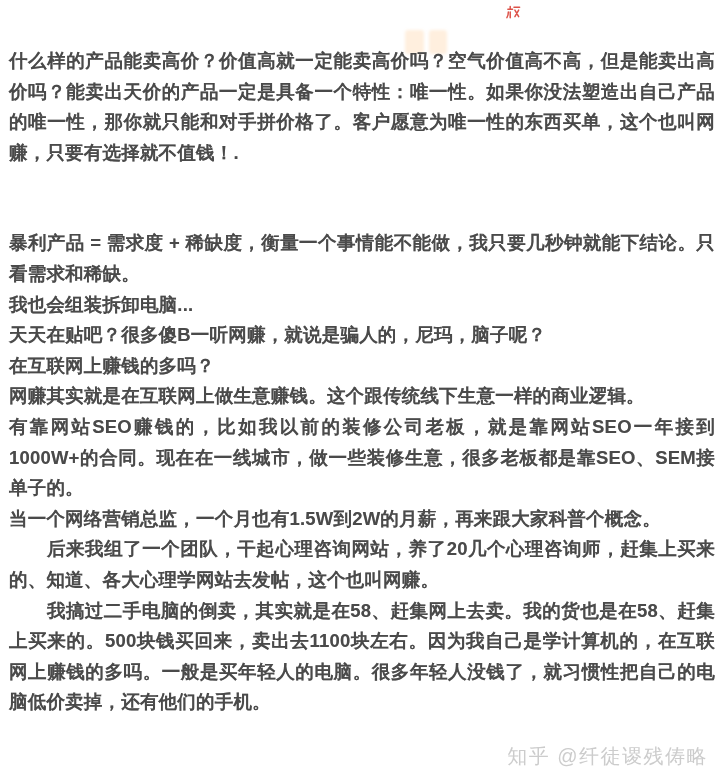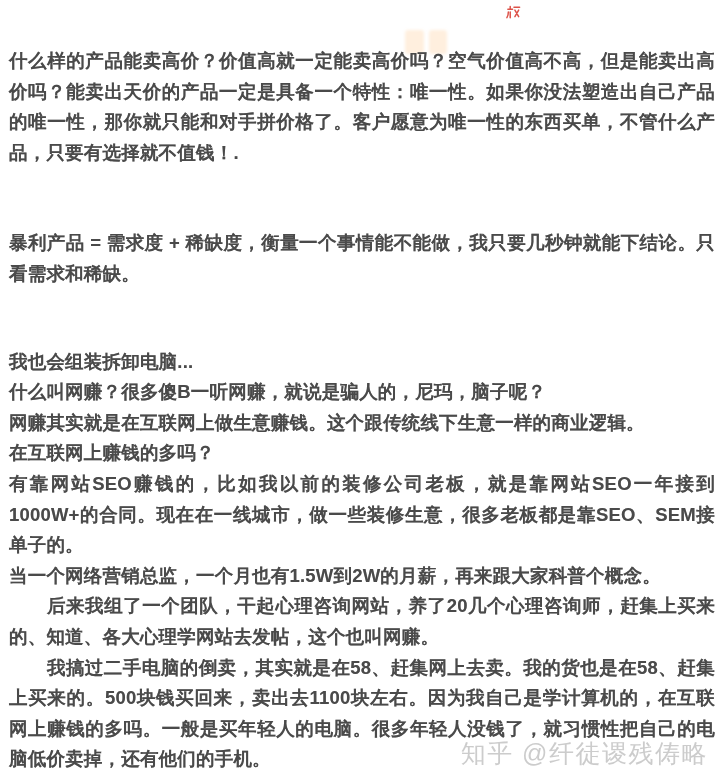--- a/index.html
+++ b/index.html
@@ -20,25 +20,25 @@
     color: #4a4a4a;
     font-size: 18.5px;
     line-height: 30.6px;
     letter-spacing: 0.2px;
     font-weight: 600;
     text-align: justify;
     text-shadow: 0 0 0.6px rgba(74,74,74,0.45);
   }
   .article p { margin: 0; }
   .article p.gap-lg { margin-bottom: 60px; }
-  .article p.gap-md { margin-bottom: 57px; }
+  .article p.gap-md { }
   .watermark {
     position: absolute;
     right: 12px; bottom: 9px;
-    font-size: 25px;
+    font-size: 20px;
     letter-spacing: 1.5px;
     font-weight: 400;
     opacity: 0.9;
     white-space: nowrap;
     text-shadow: 0.5px 0.5px 0 rgba(255,255,255,0.6);
   }
   .red-mark {
     position: absolute;
     left: 506px; top: 4px;
     width: 15px; height: 16px;
@@ -70,26 +70,26 @@
       </g>
     </svg>
   </span>
 
   <span class="faint-stamp">
     <span class="blob"></span>
     <span class="blob"></span>
   </span>
 
   <div class="article">
-    <p class="gap-lg">什么样的产品能卖高价？价值高就一定能卖高价吗？空气价值高不高，但是能卖出高价吗？能卖出天价的产品一定是具备一个特性：唯一性。如果你没法塑造出自己产品的唯一性，那你就只能和对手拼价格了。客户愿意为唯一性的东西买单，不管什么产品，只要有选择就不值钱！.</p>
+    <p class="gap-lg">什么样的产品能卖高价？价值高就一定能卖高价吗？空气价值高不高，但是能卖出高价吗？能卖出天价的产品一定是具备一个特性：唯一性。如果你没法塑造出自己产品的唯一性，那你就只能和对手拼价格了。客户愿意为唯一性的东西买单，这个也叫网赚，只要有选择就不值钱！.</p>
     <p class="gap-md">暴利产品 = 需求度 + 稀缺度，衡量一个事情能不能做，我只要几秒钟就能下结论。只看需求和稀缺。</p>
     <p>我也会组装拆卸电脑...</p>
-    <p>什么叫网赚？很多傻B一听网赚，就说是骗人的，尼玛，脑子呢？</p>
+    <p>天天在贴吧？很多傻B一听网赚，就说是骗人的，尼玛，脑子呢？</p>
+    <p>在互联网上赚钱的多吗？</p>
     <p>网赚其实就是在互联网上做生意赚钱。这个跟传统线下生意一样的商业逻辑。</p>
-    <p>在互联网上赚钱的多吗？</p>
     <p>有靠网站SEO赚钱的，比如我以前的装修公司老板，就是靠网站SEO一年接到1000W+的合同。现在在一线城市，做一些装修生意，很多老板都是靠SEO、SEM接单子的。</p>
     <p>当一个网络营销总监，一个月也有1.5W到2W的月薪，再来跟大家科普个概念。</p>
     <p>　　后来我组了一个团队，干起心理咨询网站，养了20几个心理咨询师，赶集上买来的、知道、各大心理学网站去发帖，这个也叫网赚。</p>
     <p>　　我搞过二手电脑的倒卖，其实就是在58、赶集网上去卖。我的货也是在58、赶集上买来的。500块钱买回来，卖出去1100块左右。因为我自己是学计算机的，在互联网上赚钱的多吗。一般是买年轻人的电脑。很多年轻人没钱了，就习惯性把自己的电脑低价卖掉，还有他们的手机。</p>
   </div>
 
   <div class="watermark" style="color: rgb(199, 199, 199);">知乎 @纤徒谡残俦略</div>
 
 </div>
 

